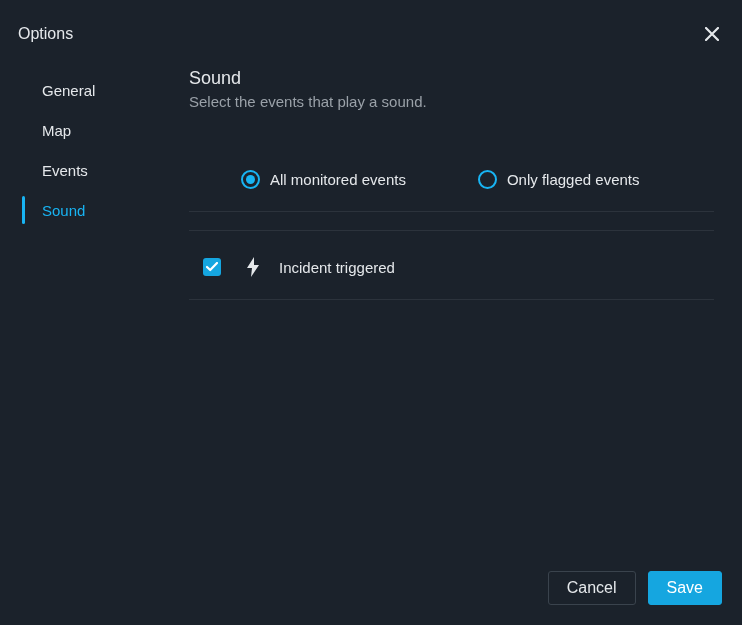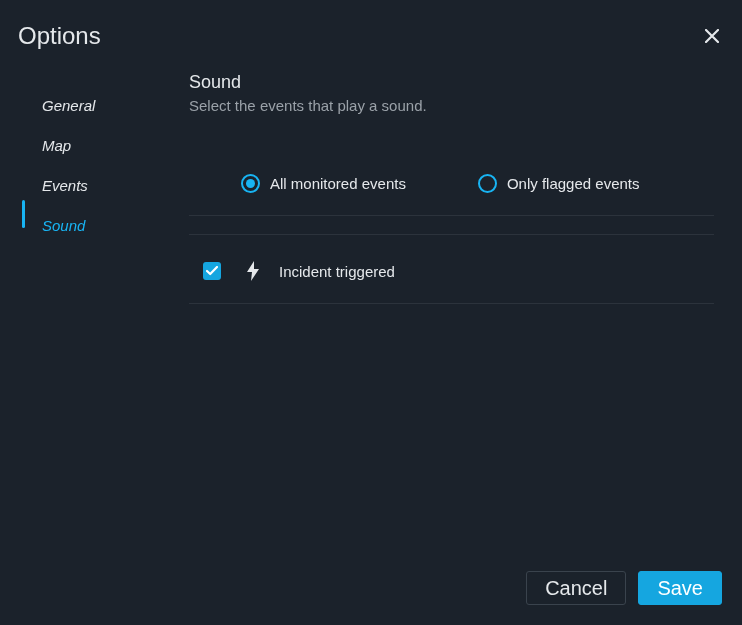--- a/index.html
+++ b/index.html
@@ -26,21 +26,21 @@
     position: relative;
     width: 742px; height: 625px;
     display: flex; flex-direction: column;
   }
   .header {
     padding: 22px 18px 6px 18px;
     display: flex; align-items: center; justify-content: space-between;
   }
   .header h1 {
     margin: 0;
-    font-size: 24px;
+    font-size: 16px;
     font-weight: 400;
     color: var(--text);
   }
   .close-btn {
     background: none; border: none;
     color: var(--text);
     cursor: pointer;
     width: 24px; height: 24px;
     display: flex; align-items: center; justify-content: center;
     padding: 0;
@@ -52,26 +52,25 @@
     overflow: hidden;
   }
   .sidebar {
     width: 175px;
     padding-top: 18px;
     padding-left: 22px;
   }
   .nav-item {
     position: relative;
     height: 40px;
-    display: flex; align-items: flex-end;
+    display: flex; align-items: center;
     padding-left: 20px;
     color: var(--text);
     font-size: 15px;
     cursor: pointer;
-    font-style: italic;
   }
   .nav-item.active {
     color: var(--accent-bright);
   }
   .nav-item.active::before {
     content: "";
     position: absolute;
     left: 0; top: 6px; bottom: 6px;
     width: 3px;
     background: var(--accent-bright);
@@ -147,21 +146,21 @@
 
   .footer {
     display: flex; justify-content: flex-end;
     gap: 12px;
     padding: 14px 20px 20px 0;
   }
   .btn {
     height: 34px;
     padding: 0 18px;
     border-radius: 3px;
-    font-size: 20px;
+    font-size: 16px;
     cursor: pointer;
     display: flex; align-items: center; justify-content: center;
   }
   .btn-secondary {
     background: transparent;
     border: 1px solid var(--border);
     color: var(--text);
   }
   .btn-primary {
     background: var(--accent);

